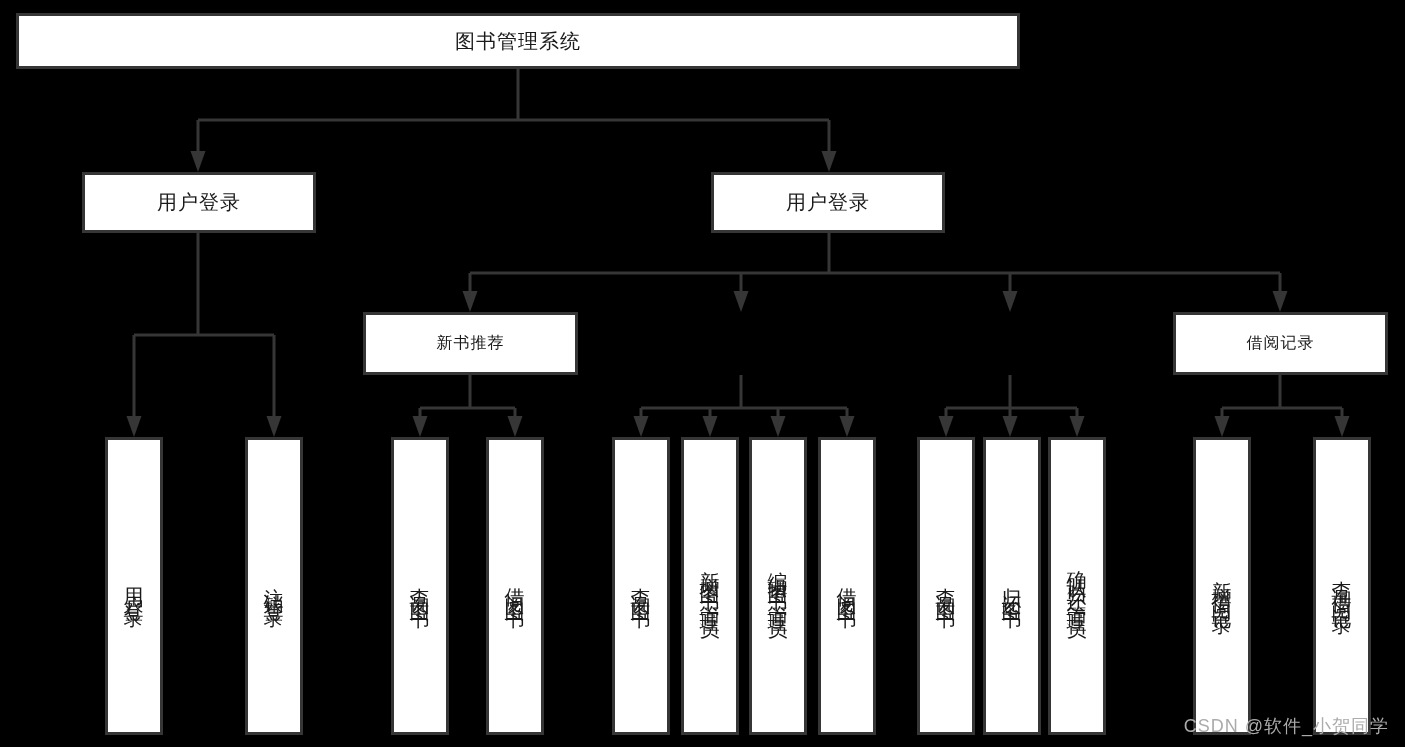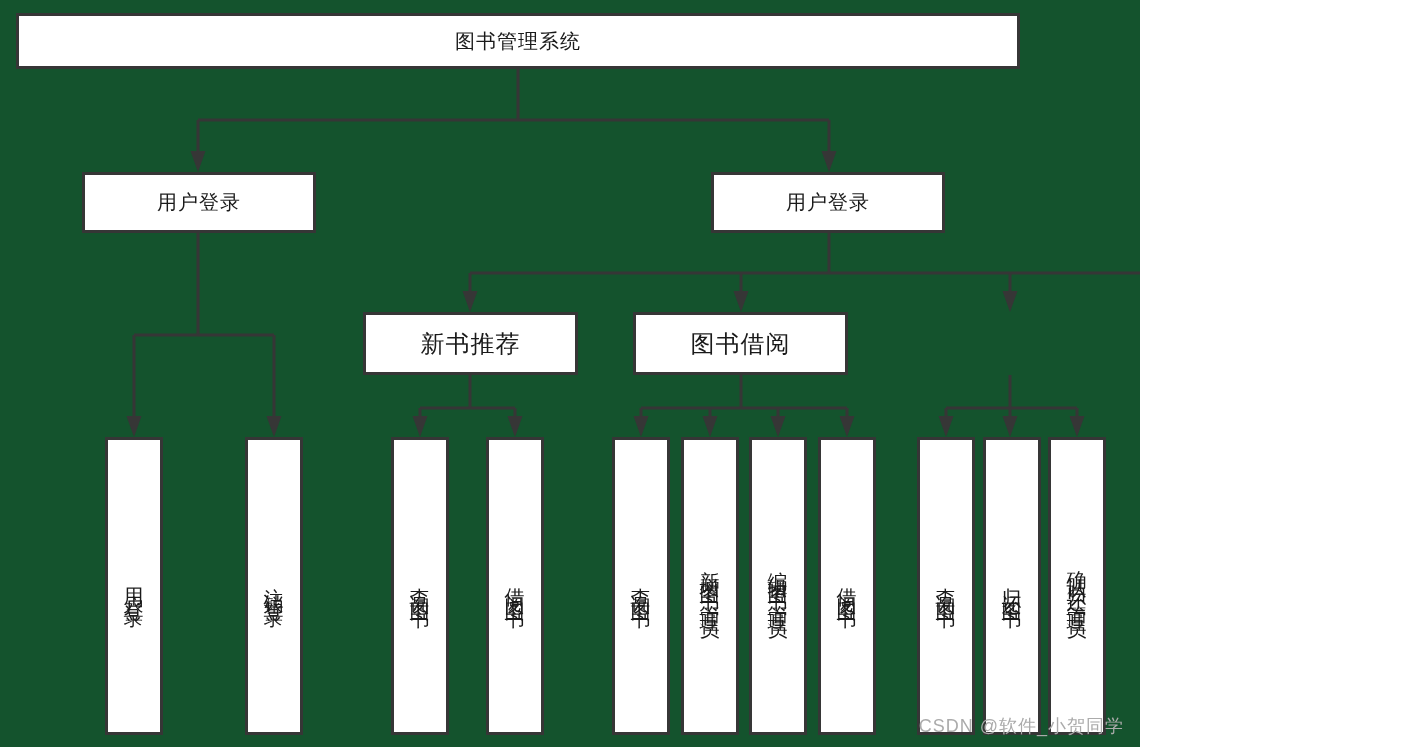--- a/index.html
+++ b/index.html
@@ -3,23 +3,23 @@
 <meta charset="utf-8">
 <style>
   html, body {
     margin: 0;
     padding: 0;
     background: #ffffff;
     font-family: "Liberation Sans", "DejaVu Sans", sans-serif;
   }
   #canvas {
     position: relative;
-    width: 1140px;
+    width: 1405px;
     height: 747px;
-    background: #14532d;
+    background: #000000;
     overflow: hidden;
   }
   #connector-svg {
     position: absolute;
     left: 0;
     top: 0;
     z-index: 1;
   }
   .box {
     position: absolute;
@@ -44,21 +44,21 @@
     top: 172px;
     width: 234px;
     height: 61px;
     font-size: 20px;
     letter-spacing: 1px;
   }
   .mid {
     top: 312px;
     width: 215px;
     height: 63px;
-    font-size: 24px;
+    font-size: 16px;
     letter-spacing: 1px;
   }
   .leaf {
     top: 437px;
     width: 58px;
     height: 298px;
     display: block;
     writing-mode: vertical-rl;
     text-orientation: mixed;
     text-align: center;
@@ -115,21 +115,21 @@
       <polygon points="1334.5,416 1349.5,416 1342,437"></polygon>
     </g>
   </svg>
 
   <div class="box root">图书管理系统</div>
 
   <div class="box l2" style="left:82px">用户登录</div>
   <div class="box l2" style="left:711px">用户登录</div>
 
   <div class="box mid" style="left:363px">新书推荐</div>
-  <div class="box mid" style="left:633px">图书借阅</div>
+  <div class="box mid" style="left:1173px">借阅记录</div>
 
   <div class="box leaf" style="left:105px">用户登录</div>
   <div class="box leaf" style="left:245px">注销登录</div>
 
   <div class="box leaf" style="left:391px">查询图书</div>
   <div class="box leaf" style="left:486px">借阅图书</div>
 
   <div class="box leaf" style="left:612px">查询图书</div>
   <div class="box leaf" style="left:681px">新增图书（管理员）</div>
   <div class="box leaf" style="left:749px">编辑图书（管理员）</div>

